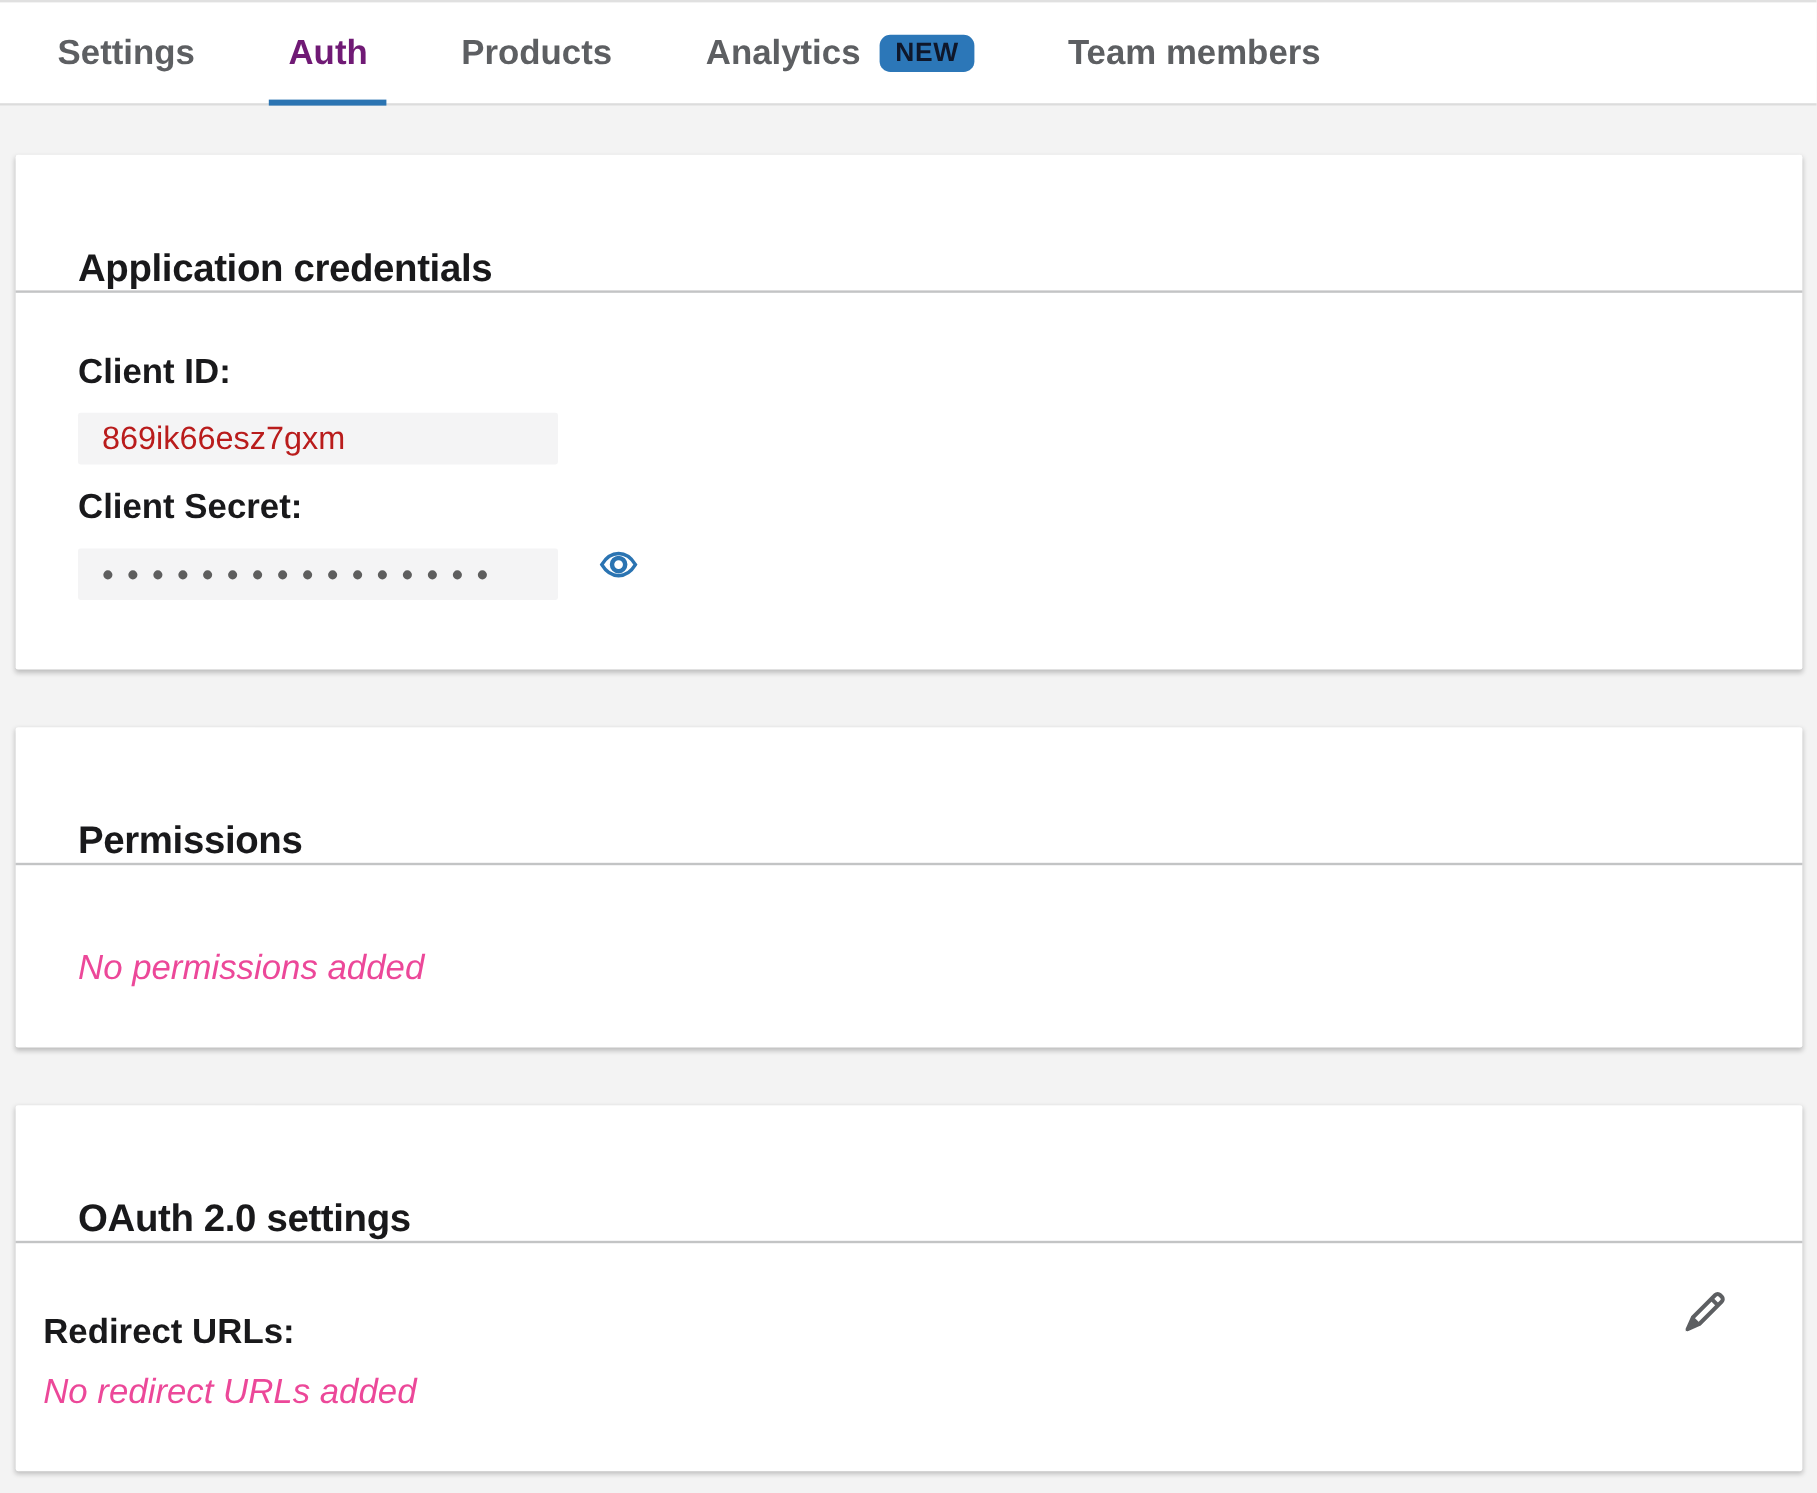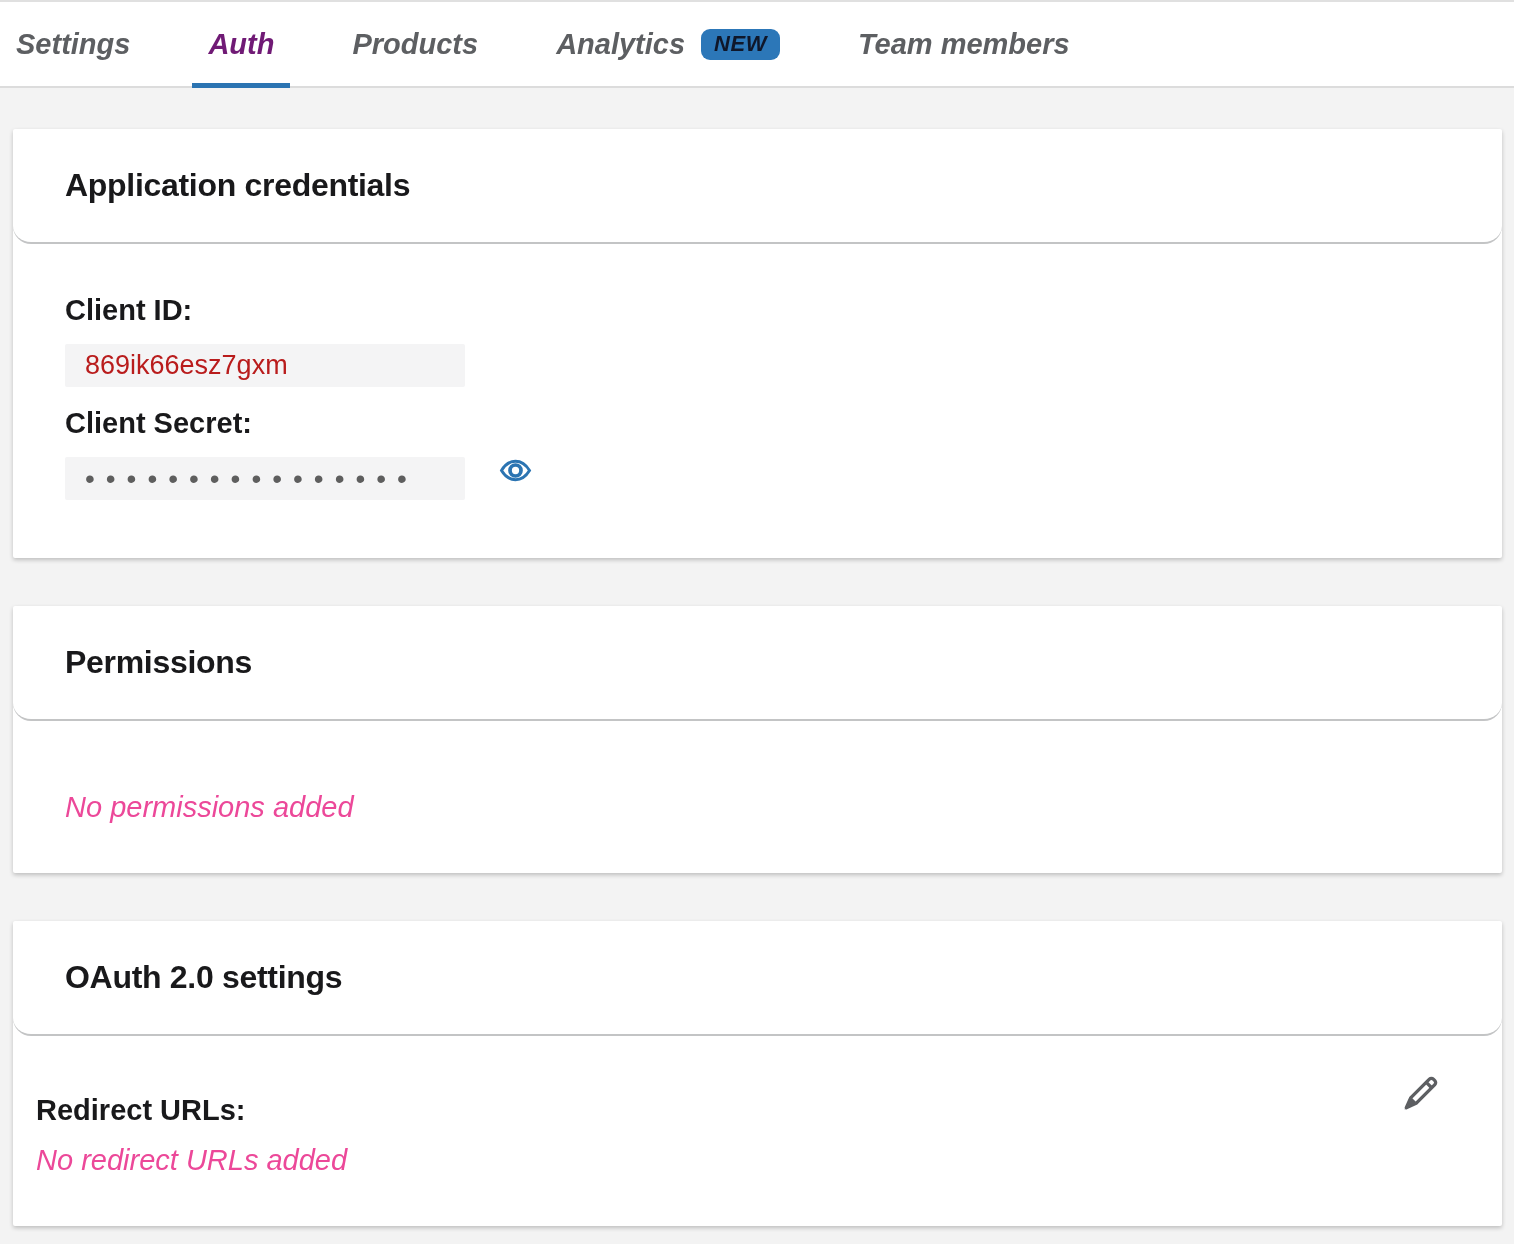--- a/index.html
+++ b/index.html
@@ -15,22 +15,21 @@
 
   
   .tabbar {
     height: 88px;
     background: #ffffff;
     border-top: 2px solid #e0e0e0;
     border-bottom: 2px solid #dcdcdc;
     display: flex;
     align-items: stretch;
     gap: 78px;
-    padding-left: 16px;
-    font-style: italic;
+    padding-left: 48px;
   }
   .tab {
     position: relative;
     display: flex;
     align-items: center;
     gap: 16px;
     font-size: 29px;
     font-weight: 600;
     color: #5d5f62;
     cursor: pointer;
@@ -61,24 +60,23 @@
   .card {
     background: #ffffff;
     margin: 0 12px 48px 13px;
     border-radius: 2px;
     box-shadow: 0 2px 4px rgba(0,0,0,0.22);
   }
   .card:first-of-type { margin-top: 41px; }
   .card-header {
     height: 115px;
     display: flex;
-    align-items: center;
+    align-items: flex-end;
     padding: 0 52px;
     border-bottom: 2px solid #c3c4c5;
-    border-radius: 18px;
   }
   .card-title {
     font-size: 32px;
     font-weight: 700;
     letter-spacing: -0.3px;
     color: #19191b;
   }
   .card-body { padding: 48px 52px 58px 52px; position: relative; }
 
   .field-label {

